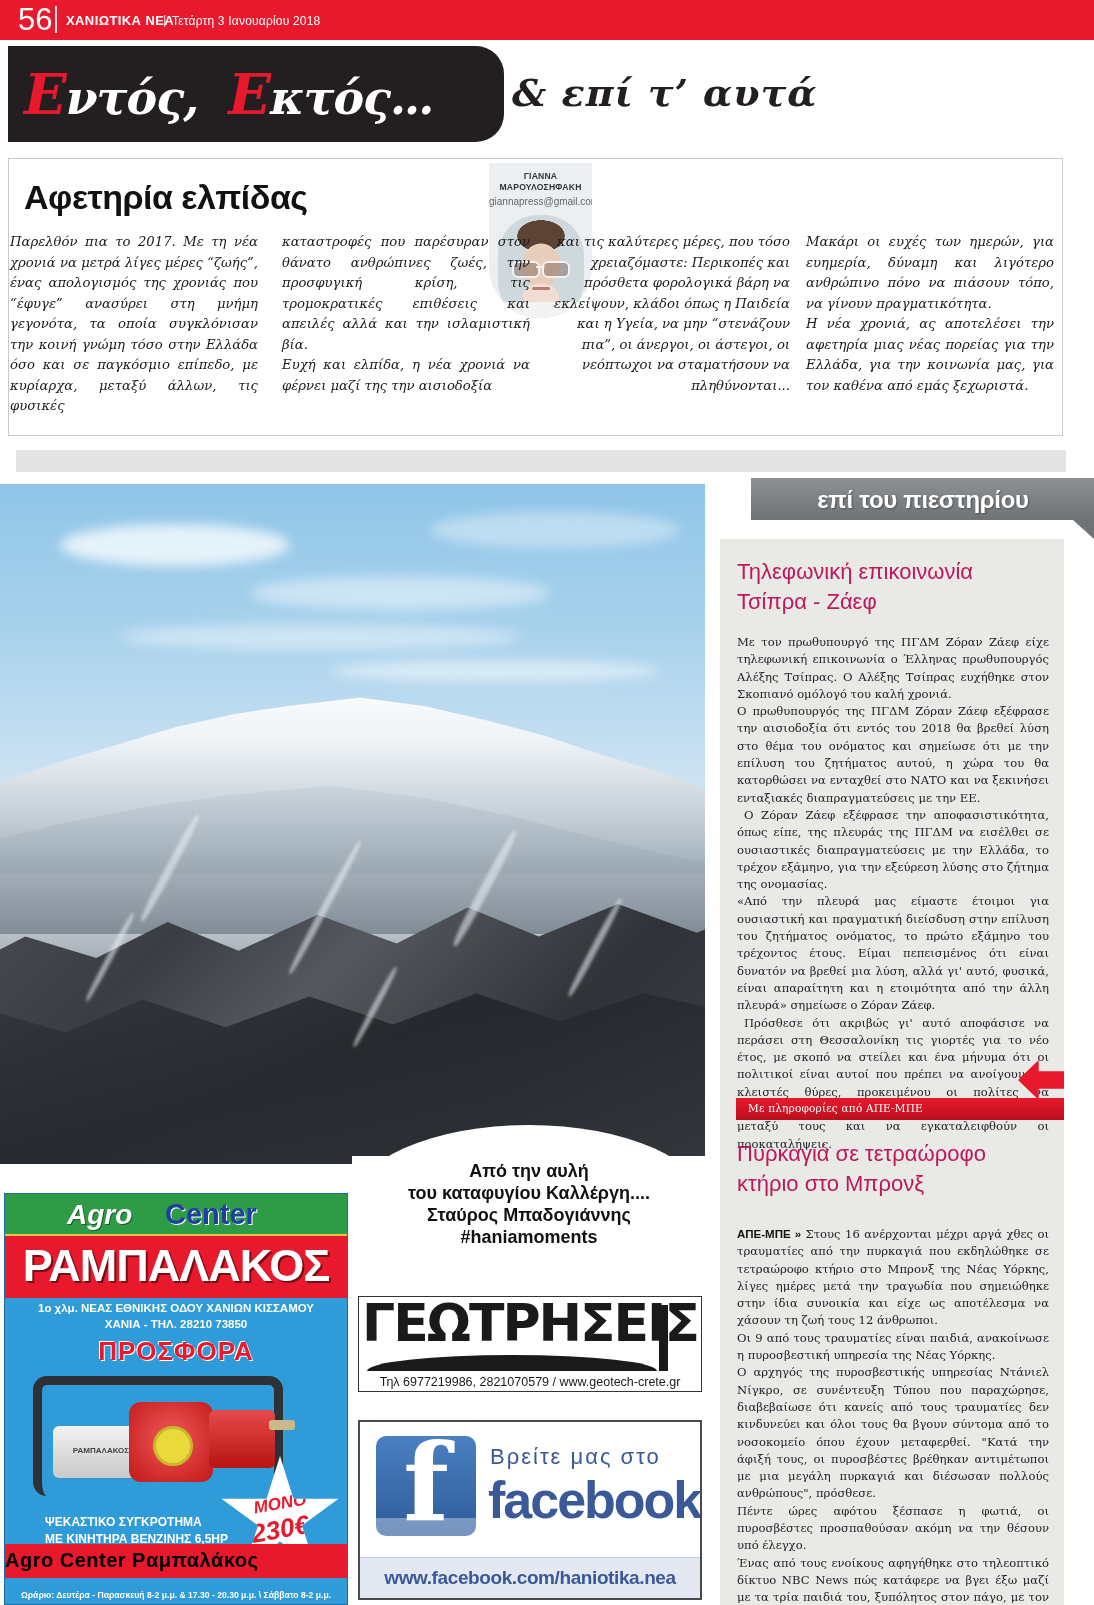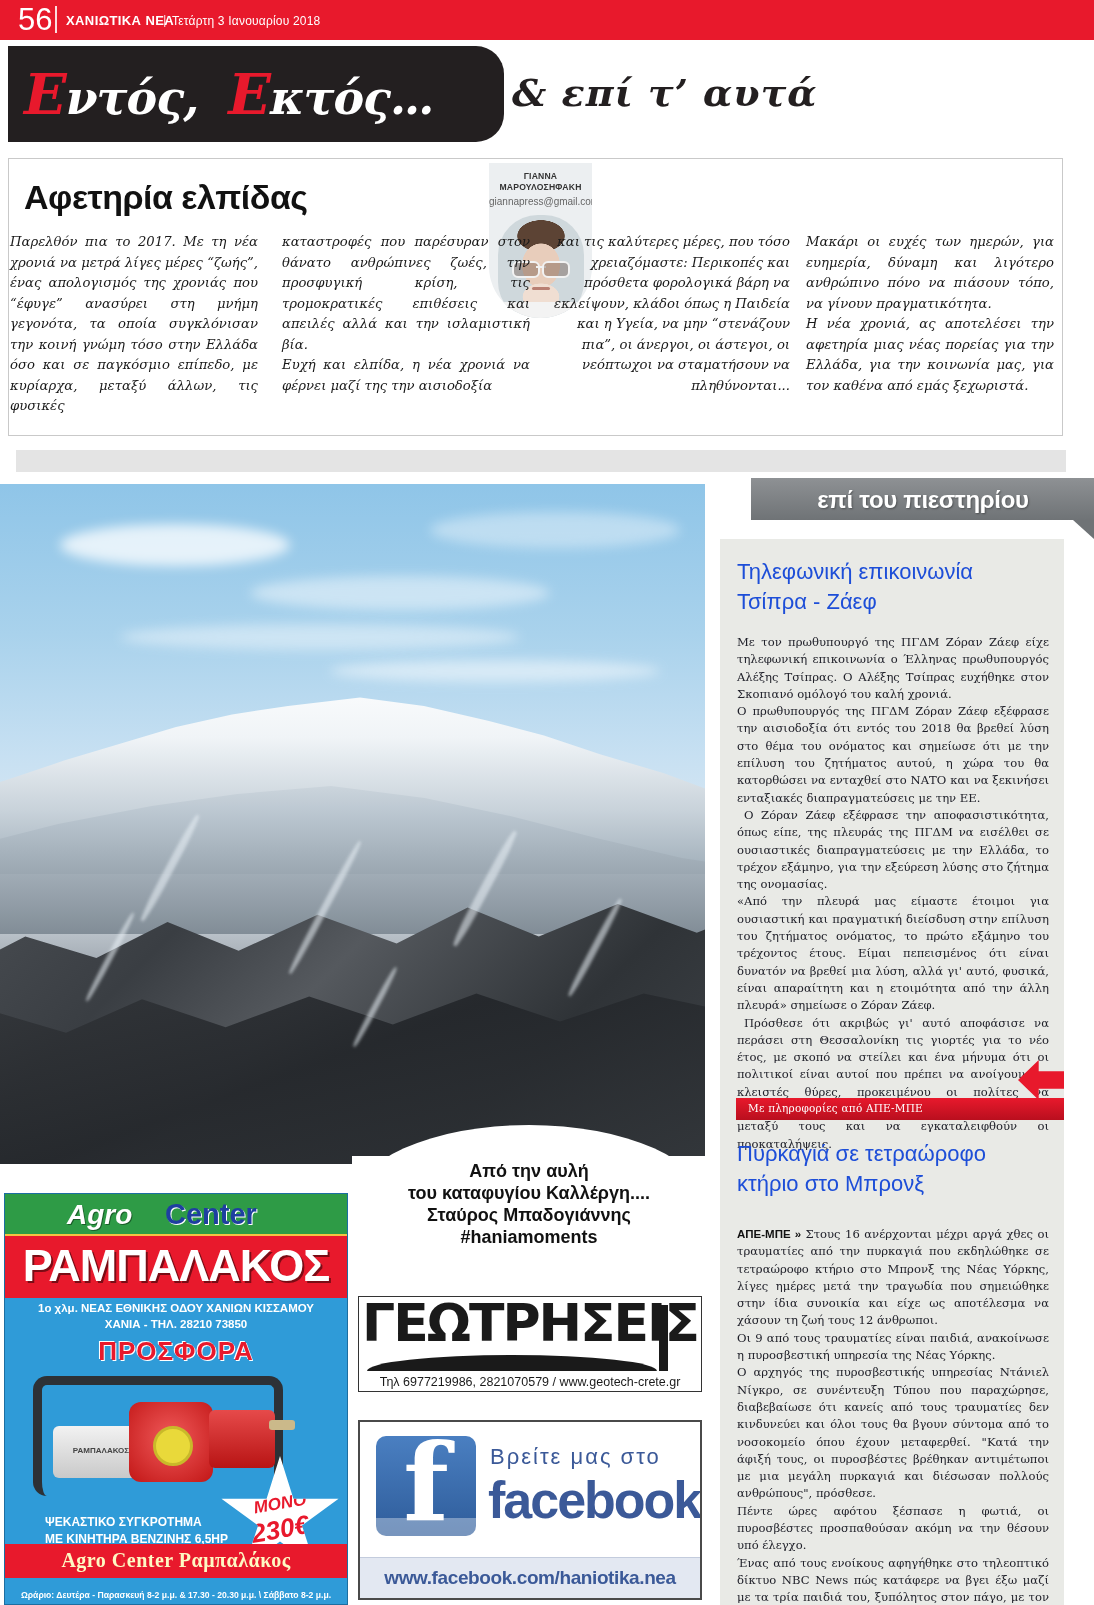--- a/index.html
+++ b/index.html
@@ -198,21 +198,21 @@
   .sb-tab .notch{
     position:absolute;right:0;top:42px;width:0;height:0;
     border-left:22px solid transparent;border-top:20px solid #6f7376;
   }
   .sb-body{
     position:absolute;left:720px;top:539px;width:344px;height:1066px;
     background:#e9eae6;
   }
   .sb-headline{
     position:absolute;left:737px;width:312px;
-    font-size:22px;color:#1d4ed8;line-height:30px;font-weight:400;
+    font-size:22px;color:#be185d;line-height:30px;font-weight:400;
   }
   .h1pos{top:557px;}
   .h2pos{top:1139px;}
   .sb-text{
     position:absolute;left:737px;width:312px;
     font-family:"DejaVu Serif", serif;
     font-size:11.6px;line-height:17.3px;color:#20212a;text-align:justify;
   }
   .t1pos{top:634px;}
   .t2pos{top:1226px;}
@@ -258,21 +258,21 @@
   .agro-machine .pump{position:absolute;left:176px;top:34px;width:66px;height:58px;background:linear-gradient(#e64a4a,#b81414);border-radius:6px;}
   .agro-machine .nozzle{position:absolute;left:236px;top:44px;width:26px;height:10px;background:#cbb98a;border-radius:3px;}
   .agro-star{
     position:absolute;right:6px;top:262px;width:122px;height:122px;background:#ffffff;
     clip-path:polygon(50% 0%,61% 35%,98% 35%,68% 57%,79% 91%,50% 70%,21% 91%,32% 57%,2% 35%,39% 35%);
   }
   .agro-star .mono{position:absolute;left:0;right:0;top:38px;text-align:center;font-size:17px;font-weight:bold;font-style:italic;color:#e8192c;transform:rotate(-10deg);}
   .agro-star .price{position:absolute;left:0;right:0;top:58px;text-align:center;font-size:26px;font-weight:bold;font-style:italic;color:#e8192c;transform:rotate(-10deg);}
   .agro-spec{position:absolute;left:40px;top:320px;width:230px;font-size:12px;font-weight:bold;color:#ffffff;line-height:17px;}
   .agro-footred{position:absolute;left:0;bottom:26px;width:100%;height:34px;background:#e8192c;}
-  .agro-footred .f1{position:absolute;left:0;right:0;top:5px;text-align:center;font-size:20px;font-weight:bold;color:#fef9c3;letter-spacing:.5px;font-family:Liberation Serif, serif;}
+  .agro-footred .f1{position:absolute;left:0;right:0;top:5px;text-align:left;font-size:20px;font-weight:bold;color:#000000;letter-spacing:.5px;}
   .agro-hours{position:absolute;left:0;bottom:4px;width:100%;text-align:center;font-size:8.6px;font-weight:bold;color:#ffffff;}
 
   
   .ad-geo{
     position:absolute;left:358px;top:1296px;width:344px;height:96px;
     background:#ffffff;border:1px solid #333;box-sizing:border-box;overflow:hidden;
   }
   .ad-geo .gtxt{
     position:absolute;left:0;right:0;top:-4px;text-align:center;
     font-size:52px;font-weight:bold;color:#1a1a1a;letter-spacing:-2px;

